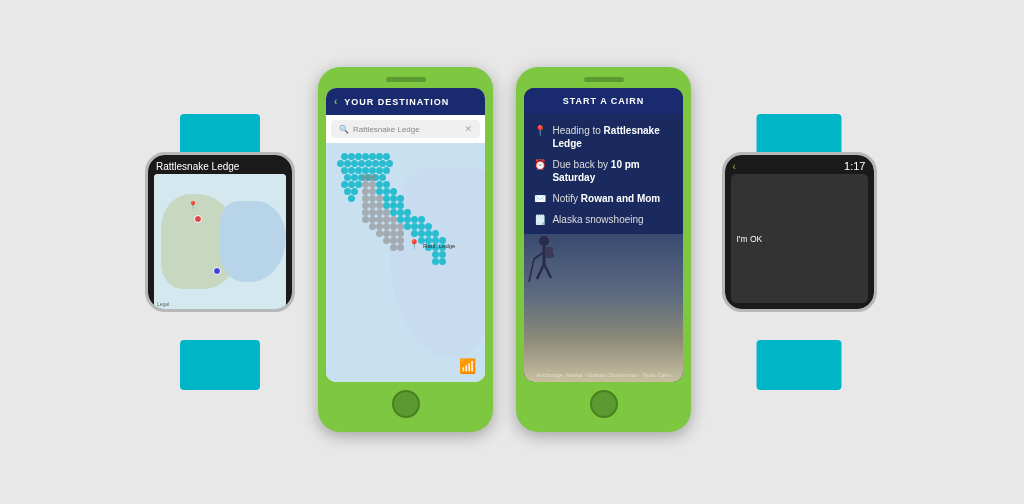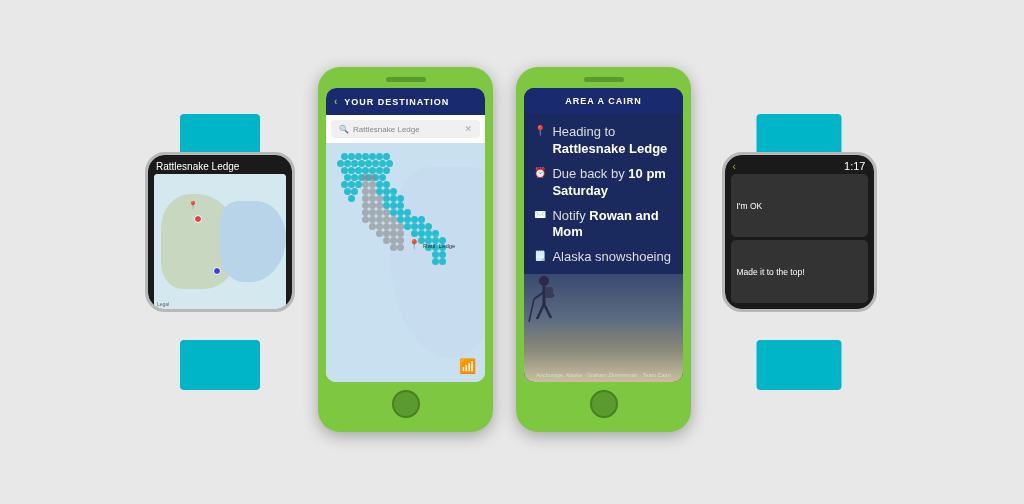--- a/index.html
+++ b/index.html
@@ -339,21 +339,21 @@
       margin-bottom: 8px;
     }
     .cairn-icon {
       color: #7dc840;
       font-size: 10px;
       margin-top: 1px;
       flex-shrink: 0;
     }
     .cairn-text {
       color: #ddd;
-      font-size: 13px;
+      font-size: 10px;
       line-height: 1.3;
     }
     .cairn-text strong { color: #fff; font-weight: 600; }
     .phone-bg-image {
       flex: 1;
       background: linear-gradient(to bottom, #3a4a70 0%, #5a6a80 40%, #8a8878 70%, #c8c0a0 100%);
       position: relative;
       overflow: hidden;
     }
     .photo-credit {
@@ -613,21 +613,21 @@
         </div>
       </div>
       <div class="phone-home-btn"></div>
     </div>
   </div>
 
   <div class="phone-right">
     <div class="phone-case-right">
       <div class="phone-speaker-right"></div>
       <div class="phone-screen-right">
-        <div class="phone-header-right">AREA A CAIRN</div>
+        <div class="phone-header-right">START A CAIRN</div>
         <div class="cairn-info">
           <div class="cairn-row">
             <span class="cairn-icon">📍</span>
             <span class="cairn-text">
               <span>Heading to </span><strong>Rattlesnake Ledge</strong>
             </span>
           </div>
           <div class="cairn-row">
             <span class="cairn-icon">⏰</span>
             <span class="cairn-text">
@@ -669,20 +669,19 @@
   <div class="watch-right">
     <div class="watch-band-top-right"></div>
     <div class="watch-case-right">
       <div class="watch-screen-right">
         <div class="watch-top-bar">
           <span class="watch-back-arrow">‹</span>
           <span class="watch-time">1:17</span>
         </div>
         <div class="watch-message-btns">
           <button class="watch-msg-btn">I'm OK</button>
-          <button class="watch-msg-btn">Made it to the top!</button>
         </div>
       </div>
     </div>
     <div class="watch-band-bottom-right"></div>
   </div>
 
 </div>
 
 </body></html>

